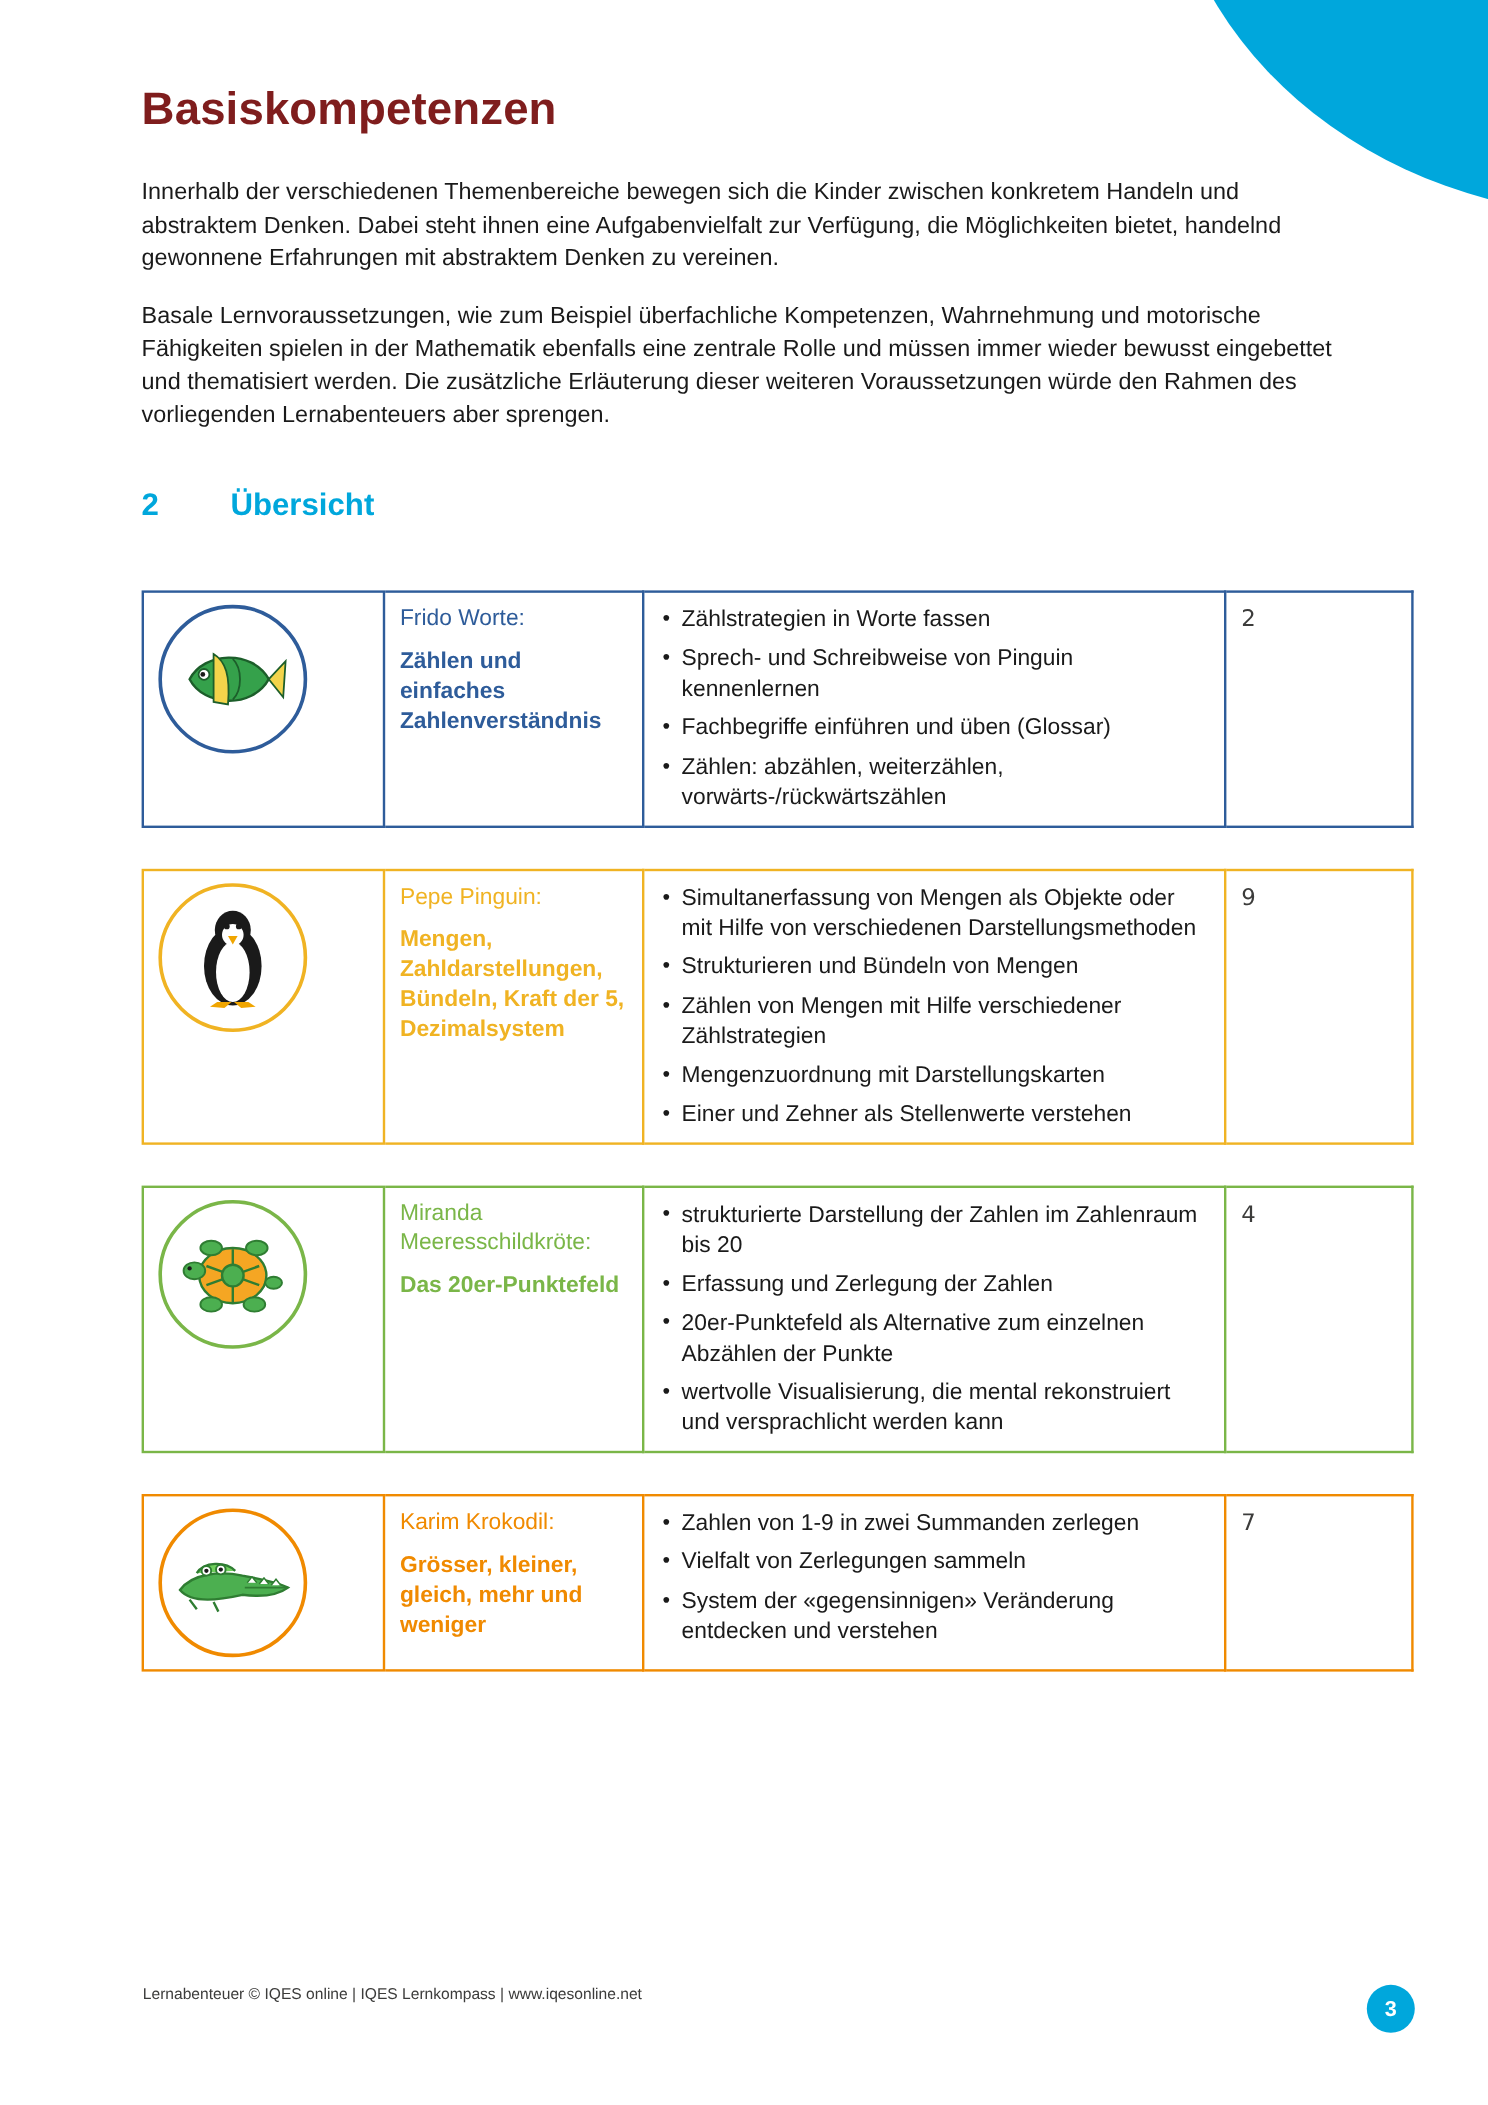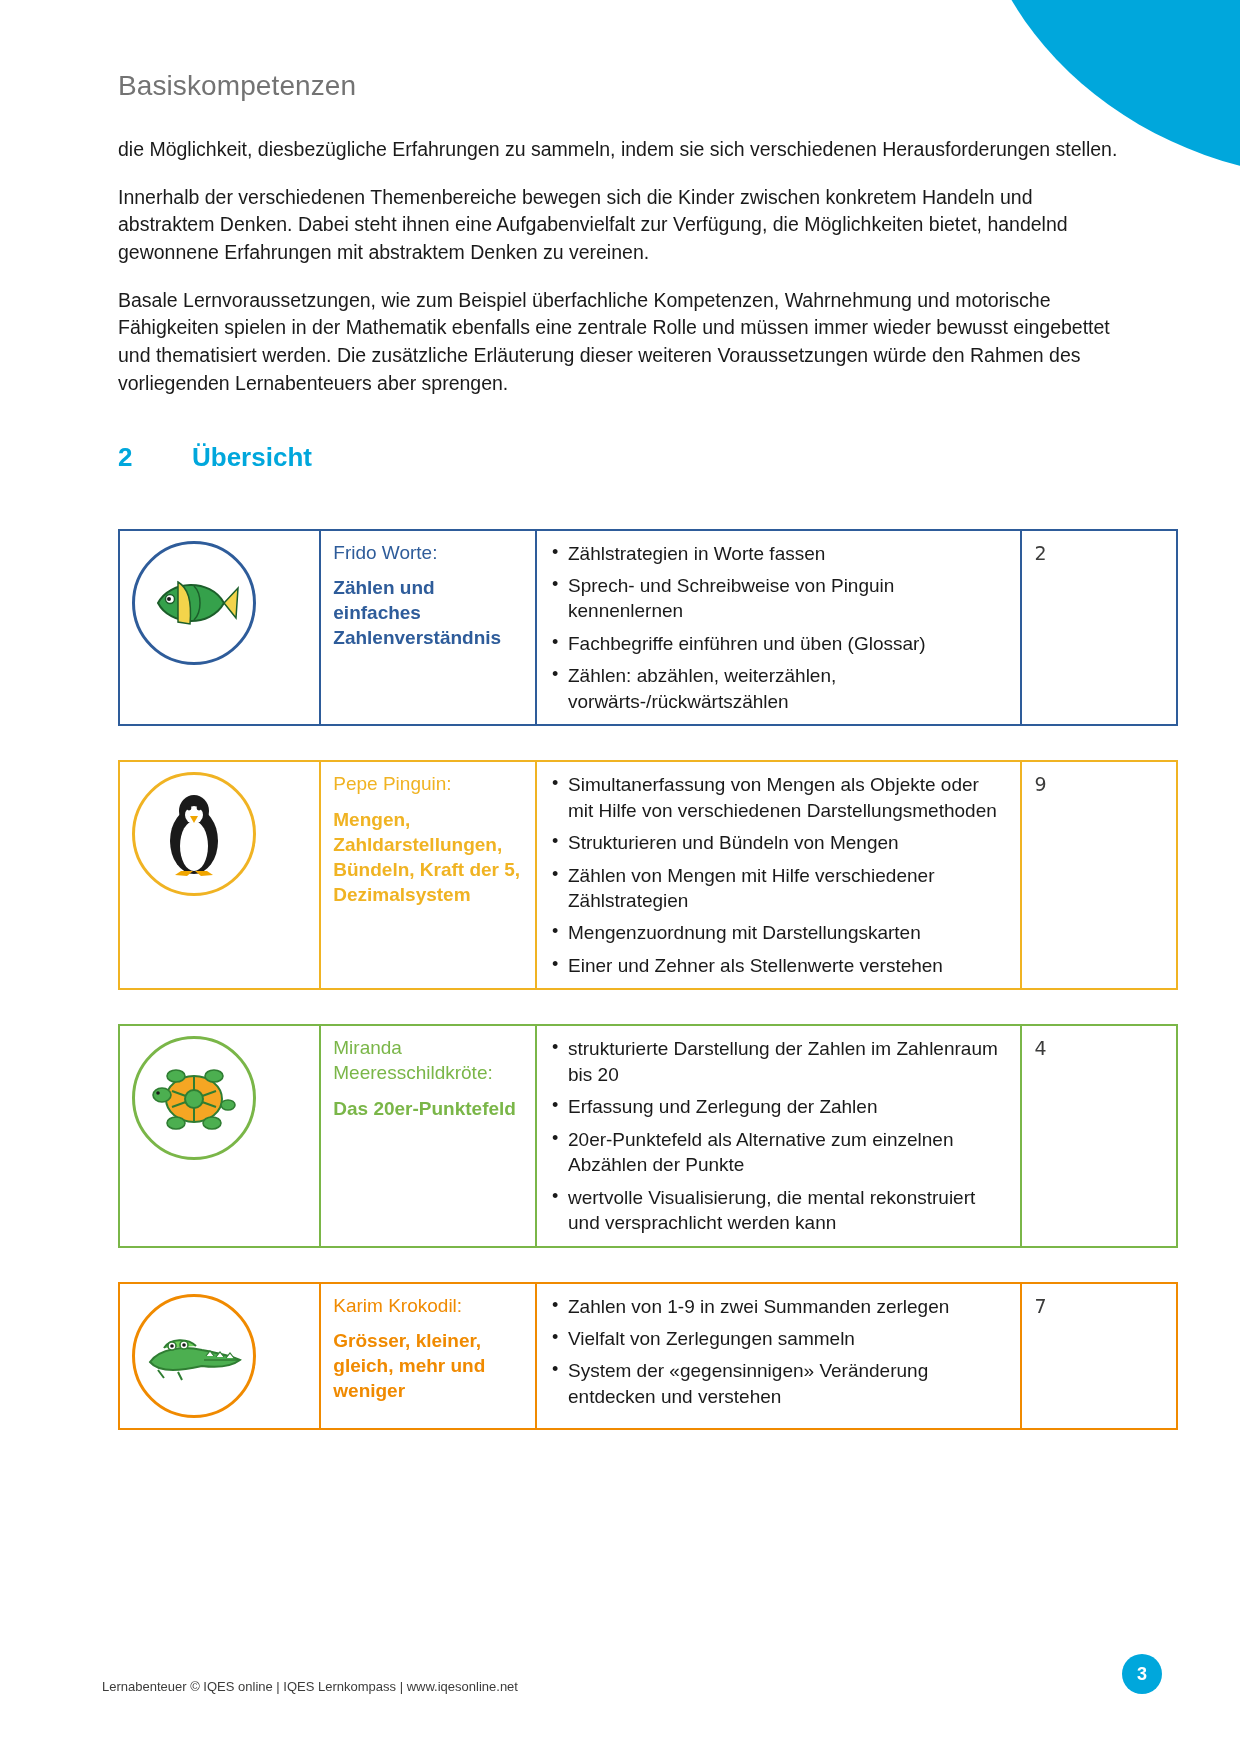--- a/index.html
+++ b/index.html
@@ -36,23 +36,23 @@
     top: 70px;
     width: 1060px;
   }
   .eyebrow {
     font-size: 19.5px;
     color: #3c3c3b;
     letter-spacing: 0.2px;
     margin: 0 0 6px 0;
   }
   .doc-title {
-    font-size: 28px;
-    font-weight: normal;
-    color: #737373;
+    font-size: 38px;
+    font-weight: bold;
+    color: #7f1d1d;
     margin: 0 0 34px 0;
     letter-spacing: 0.1px;
   }
   .para {
     font-size: 19.5px;
     line-height: 1.42;
     color: #1a1a1a;
     margin: 0 0 20px 0;
     max-width: 1000px;
   }
@@ -154,25 +154,25 @@
   .cell-code {
     text-align: center;
     vertical-align: middle;
     font-size: 60px;
     color: #3c3c3b;
     font-family: "DejaVu Sans", sans-serif;
     font-weight: 300;
   }
   .footer {
     position: absolute;
-    left: 102px;
+    left: 119px;
     bottom: 60px;
     width: 1060px;
     display: flex;
-    align-items: flex-end;
+    align-items: flex-start;
     justify-content: space-between;
   }
   .footer-text {
     font-size: 13px;
     color: #3c3c3b;
   }
   .page-badge {
     width: 40px;
     height: 40px;
     border-radius: 50%;
@@ -189,21 +189,20 @@
 <body>
 
 <div class="page">
 
   <div class="corner-blob"></div>
 
   <div class="content">
 
     <h1 class="doc-title">Basiskompetenzen</h1>
 
-    <p class="para">die Möglichkeit, diesbezügliche Erfahrungen zu sammeln, indem sie sich verschiedenen Herausforderungen stellen.</p>
     <p class="para">Innerhalb der verschiedenen Themenbereiche bewegen sich die Kinder zwischen konkretem Handeln und abstraktem Denken. Dabei steht ihnen eine Aufgabenvielfalt zur Verfügung, die Möglichkeiten bietet, handelnd gewonnene Erfahrungen mit abstraktem Denken zu vereinen.</p>
     <p class="para">Basale Lernvoraussetzungen, wie zum Beispiel überfachliche Kompetenzen, Wahrnehmung und motorische Fähigkeiten spielen in der Mathematik ebenfalls eine zentrale Rolle und müssen immer wieder bewusst eingebettet und thematisiert werden. Die zusätzliche Erläuterung dieser weiteren Voraussetzungen würde den Rahmen des vorliegenden Lernabenteuers aber sprengen.</p>
 
     <div class="section-head">
       <span class="section-num">2</span>
       <span>Übersicht</span>
     </div>
 
     <table class="overview">
       <colgroup>

